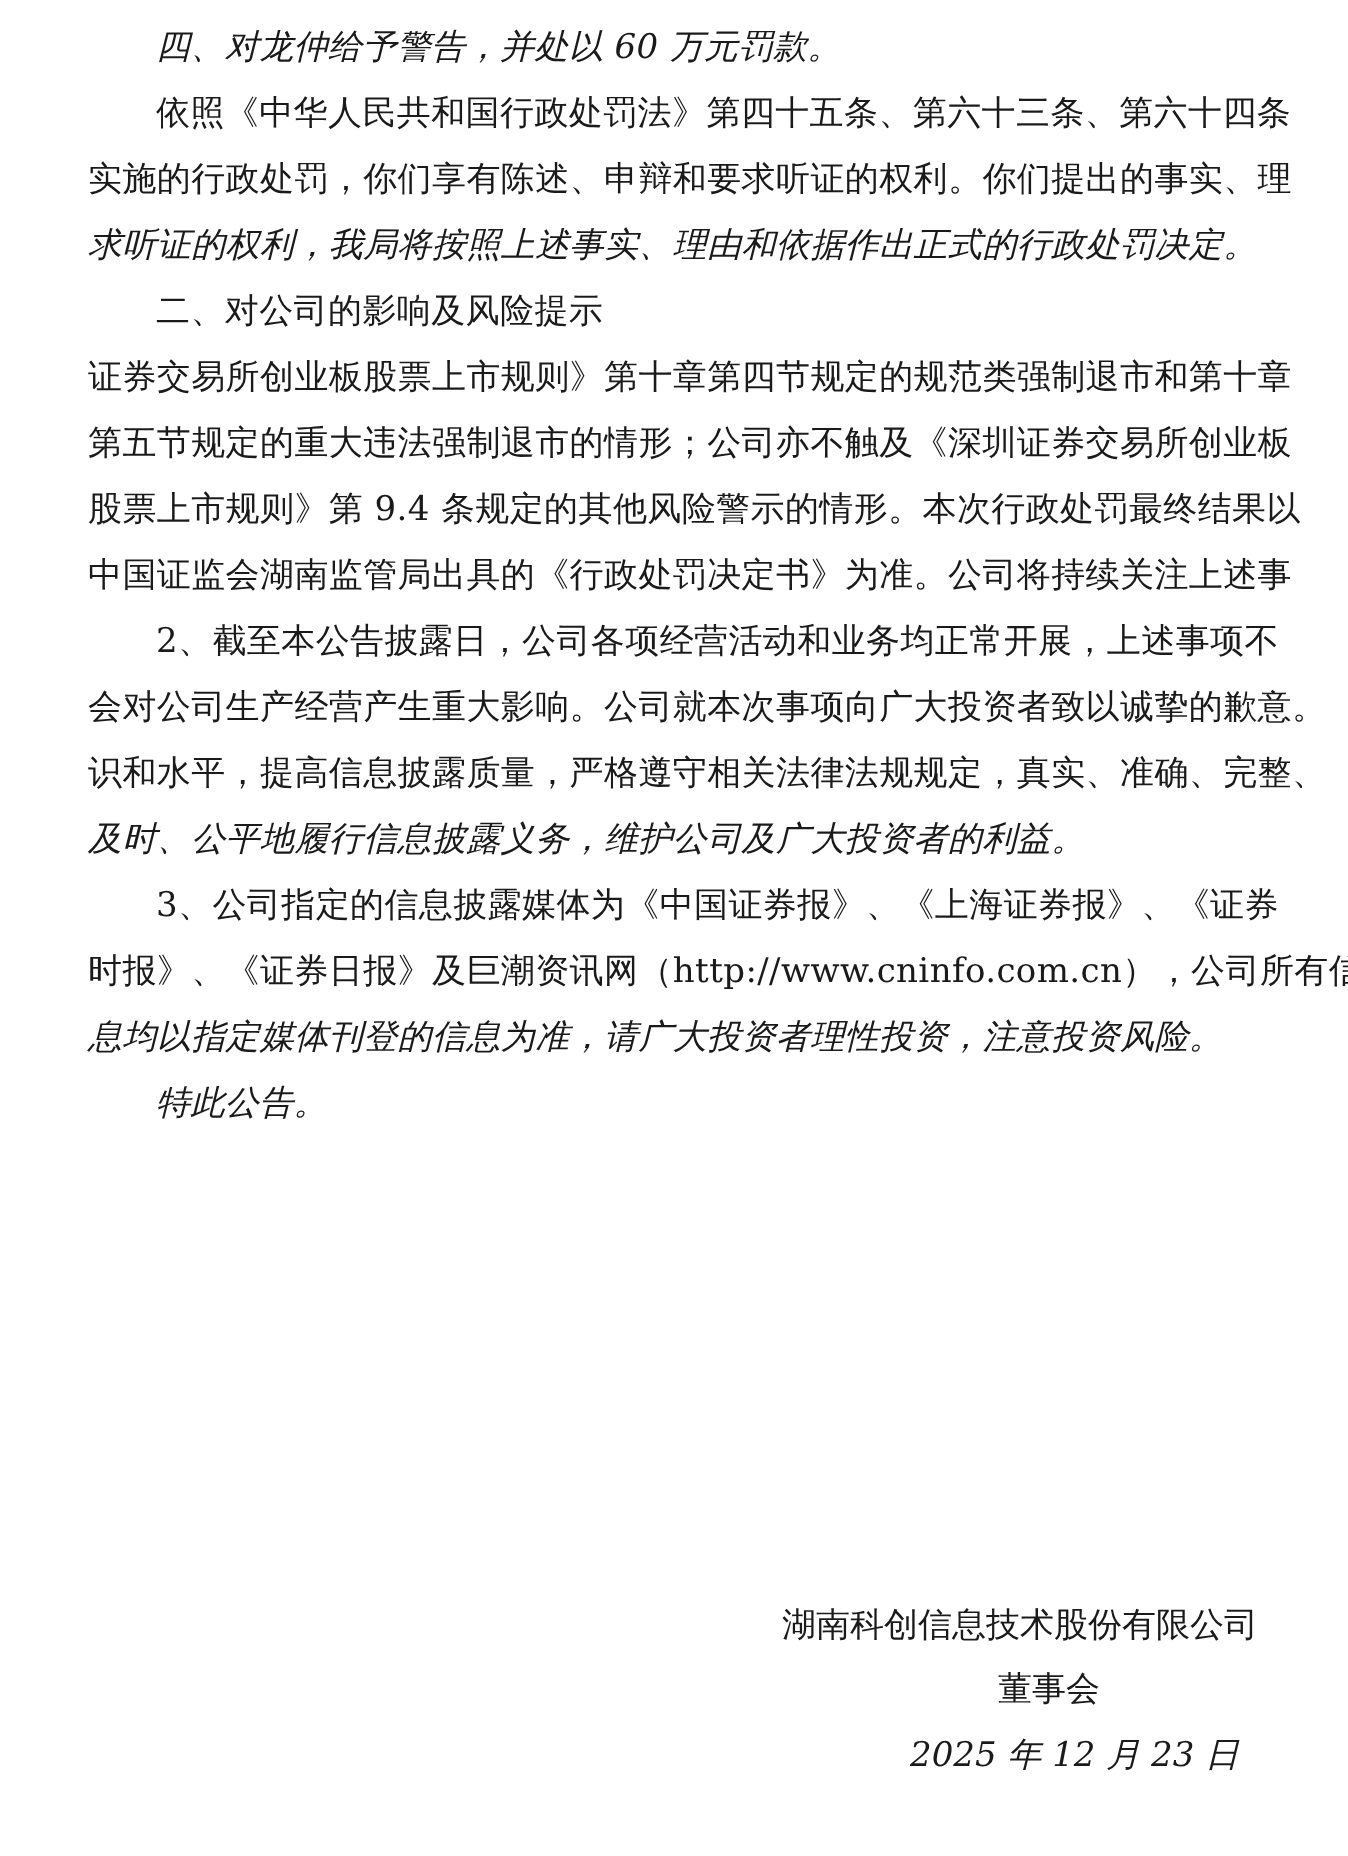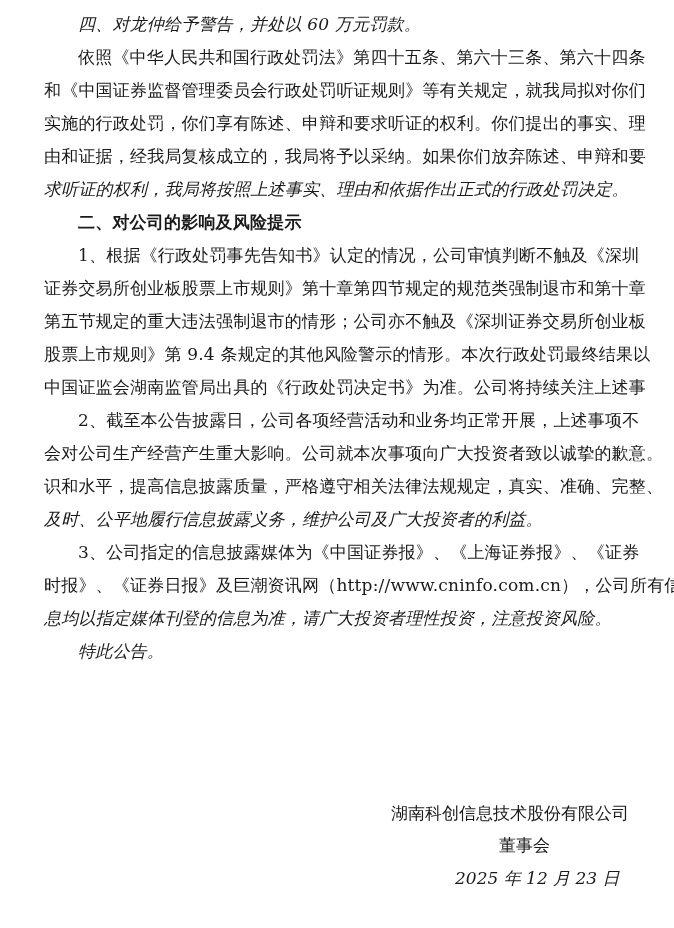--- a/index.html
+++ b/index.html
@@ -10,39 +10,36 @@
   }
   .page { position: absolute; left: 44px; top: 8px; width: 586px; }
   .line {
     height: 33px; line-height: 33px;
     font-size: 17px; white-space: nowrap;
     text-align: justify; text-align-last: justify;
     letter-spacing: 0.2px;
   }
   .line.last { text-align-last: left; font-style: italic; }
   .indent { padding-left: 34px; }
-  .heading { font-weight: bold; text-align-last: left; }
+  .heading { font-weight: normal; text-align-last: left; }
   .sig { position: absolute; font-size: 17px; line-height: 33px; white-space: nowrap; }
 </style>
 </head>
 <body>
 
 <div class="page">
 
   <div class="line indent last">四、对龙仲给予警告，并处以 60 万元罚款。</div>
 
   <div class="line indent">依照《中华人民共和国行政处罚法》第四十五条、第六十三条、第六十四条</div>
-  <div class="line">和《中国证券监督管理委员会行政处罚听证规则》等有关规定，就我局拟对你们</div>
   <div class="line">实施的行政处罚，你们享有陈述、申辩和要求听证的权利。你们提出的事实、理</div>
-  <div class="line">由和证据，经我局复核成立的，我局将予以采纳。如果你们放弃陈述、申辩和要</div>
   <div class="line last">求听证的权利，我局将按照上述事实、理由和依据作出正式的行政处罚决定。</div>
 
   <div class="line indent heading">二、对公司的影响及风险提示</div>
 
-  <div class="line indent">1、根据《行政处罚事先告知书》认定的情况，公司审慎判断不触及《深圳</div>
   <div class="line">证券交易所创业板股票上市规则》第十章第四节规定的规范类强制退市和第十章</div>
   <div class="line">第五节规定的重大违法强制退市的情形；公司亦不触及《深圳证券交易所创业板</div>
   <div class="line">股票上市规则》第 9.4 条规定的其他风险警示的情形。本次行政处罚最终结果以</div>
   <div class="line">中国证监会湖南监管局出具的《行政处罚决定书》为准。公司将持续关注上述事</div>
 
   <div class="line indent">2、截至本公告披露日，公司各项经营活动和业务均正常开展，上述事项不</div>
   <div class="line">会对公司生产经营产生重大影响。公司就本次事项向广大投资者致以诚挚的歉意。</div>
   <div class="line">识和水平，提高信息披露质量，严格遵守相关法律法规规定，真实、准确、完整、</div>
   <div class="line last">及时、公平地履行信息披露义务，维护公司及广大投资者的利益。</div>
 

